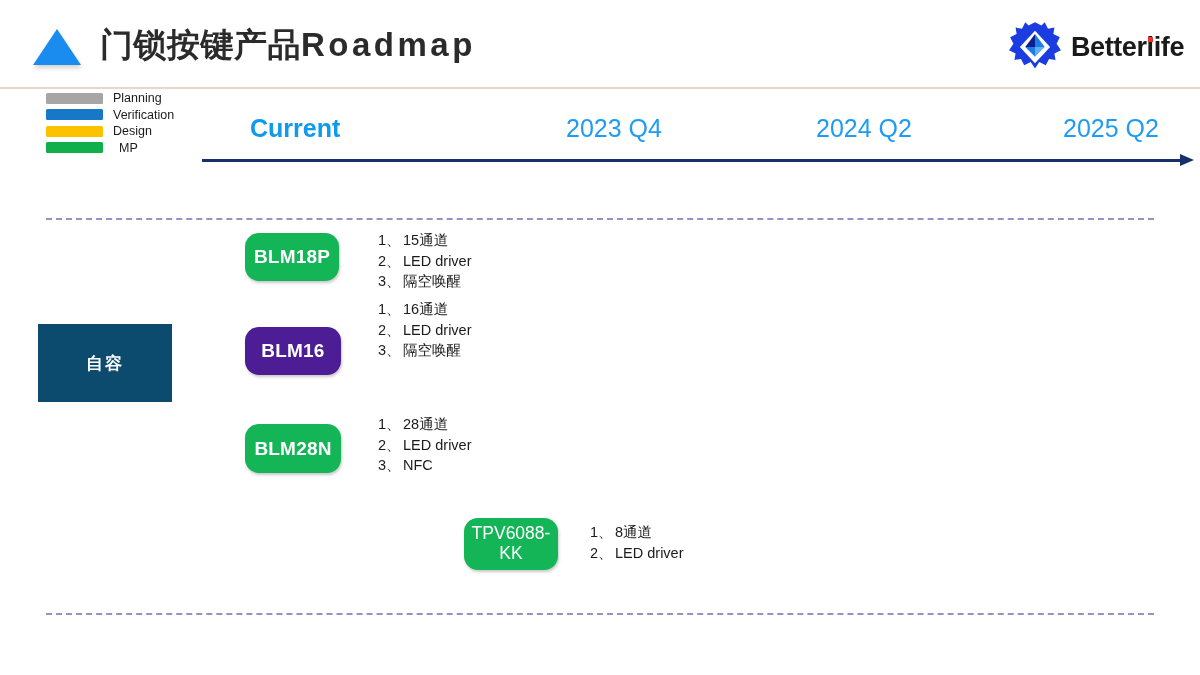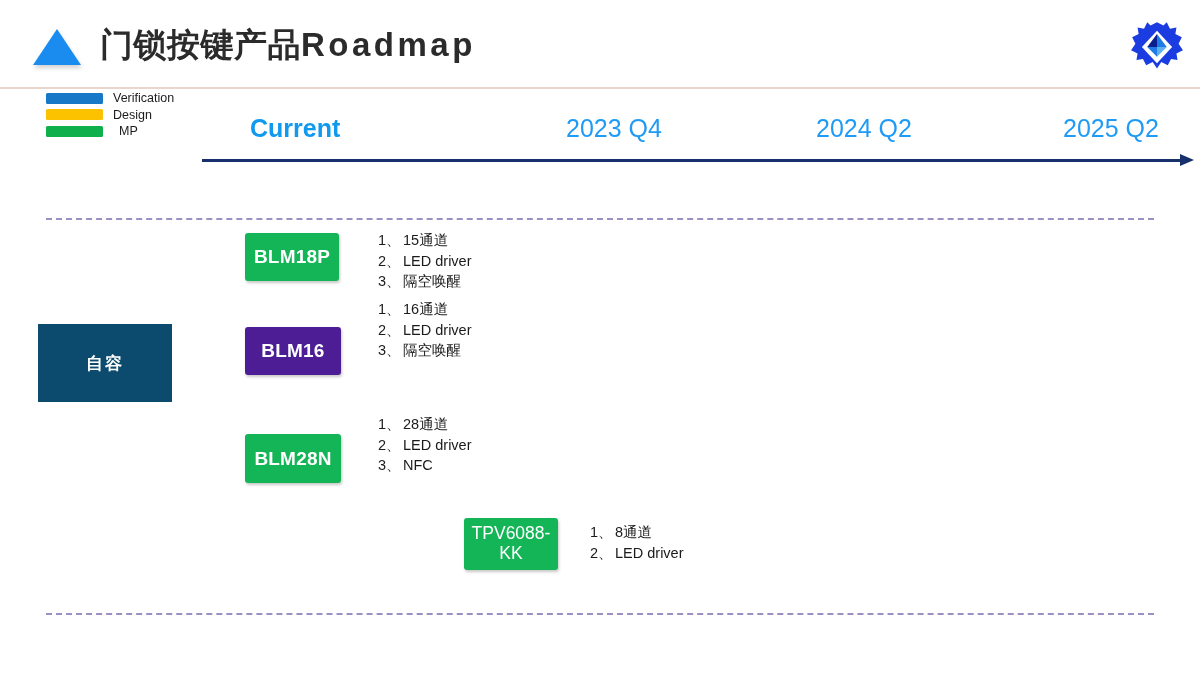--- a/index.html
+++ b/index.html
@@ -159,21 +159,21 @@
     align-items: center;
     justify-content: center;
     color: #ffffff;
     font-size: 17px;
     font-weight: bold;
     letter-spacing: 2px;
   }
   .prod-box {
     position: absolute;
     background: #14b557;
-    border-radius: 3px;
+    border-radius: 14px;
     color: #ffffff;
     display: flex;
     align-items: center;
     justify-content: center;
     text-align: center;
     box-shadow: 1px 2px 3px rgba(0,0,0,0.22);
     line-height: 1.12;
   }
   .prod-box.bold {
     font-weight: bold;
@@ -207,26 +207,31 @@
       <svg class="logo-mark" viewBox="0 0 100 100">
         <g>
           <polygon points="50,4 62,10 68,4 74,16 86,14 84,26 96,32 90,44 98,56 86,62 88,74 76,72 70,84 58,78 50,90 42,78 30,84 24,72 12,74 14,62 2,56 10,44 4,32 16,26 14,14 26,16 32,4 38,10" fill="#1a3ce0"></polygon>
           <polygon points="50,20 78,50 50,80 22,50" fill="#ffffff"></polygon>
           <polygon points="50,26 50,50 32,50" fill="#0d1f8c"></polygon>
           <polygon points="32,50 50,50 50,68" fill="#1d7ce8"></polygon>
           <polygon points="50,26 68,50 50,50" fill="#1d7ce8"></polygon>
           <polygon points="50,50 68,50 50,68" fill="#5fb0f0"></polygon>
         </g>
       </svg>
+      <div class="logo-text"><span>Betterlife</span><span class="logo-dot"></span></div>
     </div>
 
     <div class="header-rule"></div>
   </div>
 
   <div class="legend">
+    <div class="legend-row">
+      <span class="legend-swatch" style="background:#a6a6a6"></span>
+      <span class="legend-label">Planning</span>
+    </div>
     <div class="legend-row">
       <span class="legend-swatch" style="background:#1878c8"></span>
       <span class="legend-label">Verification</span>
     </div>
     <div class="legend-row">
       <span class="legend-swatch" style="background:#fcc200"></span>
       <span class="legend-label">Design</span>
     </div>
     <div class="legend-row mp">
       <span class="legend-swatch" style="background:#0fb04b"></span>
@@ -260,21 +265,21 @@
         <div><span class="f-num">1、</span><span>15通道</span></div>
         <div><span class="f-num">2、</span><span>LED driver</span></div>
         <div><span class="f-num">3、</span><span>隔空唤醒</span></div>
       </div>
       <div class="prod-box bold" style="left: 245px; top: 327px; width: 96px; height: 48px; background: #4c1d95;">BLM16</div>
       <div class="feature-list" style="left: 378px; top: 299px;">
         <div><span class="f-num">1、</span><span>16通道</span></div>
         <div><span class="f-num">2、</span><span>LED driver</span></div>
         <div><span class="f-num">3、</span><span>隔空唤醒</span></div>
       </div>
-      <div class="prod-box bold" style="left: 245px; top: 424px; width: 96px; height: 49px; background: rgb(20, 181, 87); margin-top: 10px;">BLM28N</div>
+      <div class="prod-box bold" style="left: 245px; top: 424px; width: 96px; height: 49px; background: rgb(20, 181, 87);">BLM28N</div>
       <div class="feature-list" style="left: 378px; top: 414px;">
         <div><span class="f-num">1、</span><span>28通道</span></div>
         <div><span class="f-num">2、</span><span>LED driver</span></div>
         <div><span class="f-num">3、</span><span>NFC</span></div>
       </div>
       <div class="prod-box plain" style="left: 464px; top: 518px; width: 94px; height: 52px; background: rgb(20, 181, 87);">TPV6088-KK</div>
       <div class="feature-list" style="left: 590px; top: 522px;">
         <div><span class="f-num">1、</span><span>8通道</span></div>
         <div><span class="f-num">2、</span><span>LED driver</span></div>
       </div>

